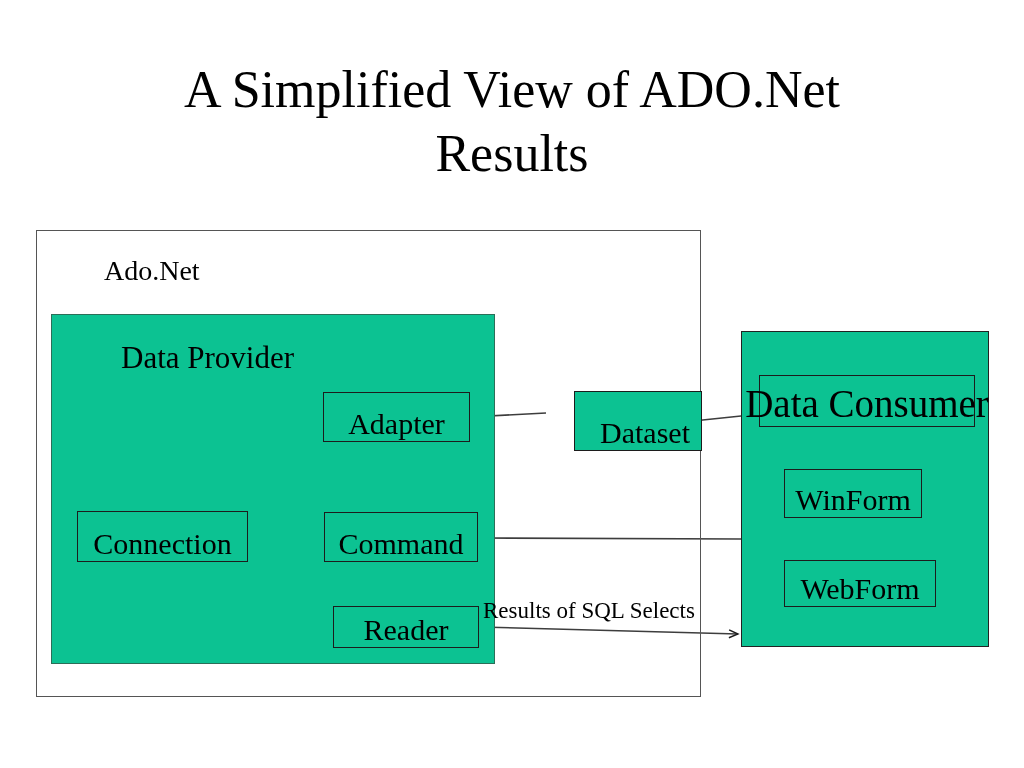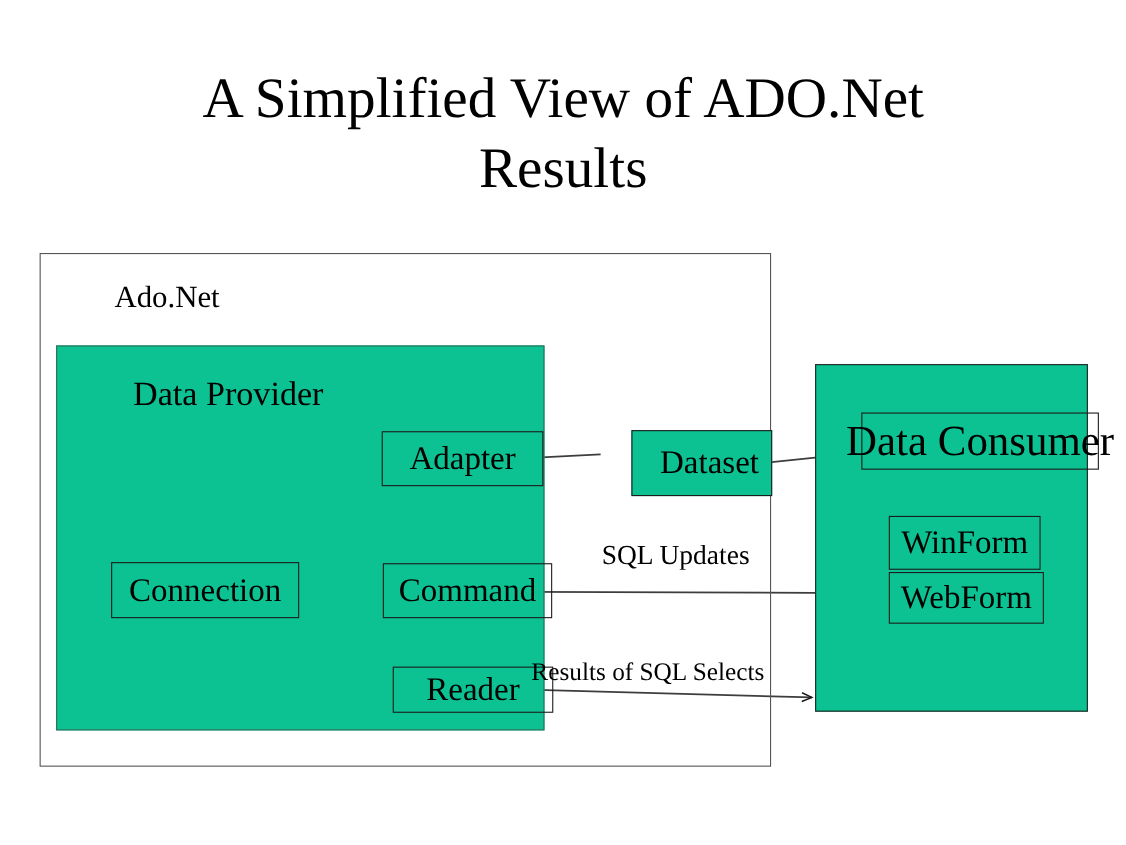--- a/index.html
+++ b/index.html
@@ -35,39 +35,38 @@
   
   #provider-box{
     left:51px;top:314px;width:444px;height:350px;
     background:var(--green);border:1.4px solid #2c6e58;
   }
   #provider-label{
     left:121px;top:340px;font-size:31px;white-space:nowrap;
   }
   
   .node{
-    display:flex;align-items:center;justify-content:center;
+    display:flex;align-items:flex-end;justify-content:center;
     border:1.6px solid var(--border);
     font-size:30px;white-space:nowrap;
     background:transparent;
-    margin-left:24px;
   }
   #adapter-box   {left:323px;top:392px;width:147px;height:50px;}
   #connection-box{left:77px; top:511px;width:171px;height:51px;}
   #command-box   {left:324px;top:512px;width:154px;height:50px;}
   #reader-box    {left:333px;top:606px;width:146px;height:42px;}
-  #dataset-box   {left:550px;top:391px;width:128px;height:60px;background:var(--green);padding-left:14px;}
+  #dataset-box   {left:574px;top:391px;width:128px;height:60px;background:var(--green);padding-left:14px;}
   
   #consumer-box{
     left:741px;top:331px;width:248px;height:316px;
     background:var(--green);border:1.8px solid #222222;
   }
   #consumer-label-box{left:759px;top:375px;width:216px;height:52px;font-size:39px;}
   #winform-box {left:784px;top:469px;width:138px;height:49px;}
-  #webform-box {left:784px;top:520px;width:141px;height:47px;}
+  #webform-box {left:784px;top:560px;width:152px;height:47px;}
   
   .edge-label{white-space:nowrap;}
   #sql-updates-label{left:547px;top:492px;font-size:25px;}
   #results-label{left:483px;top:598px;font-size:23px;}
   
   #wires{
     position:absolute;left:0;top:0;width:1024px;height:768px;
     pointer-events:none;
   }
   #wires line{stroke:var(--line);stroke-width:1.6;}
@@ -124,16 +123,15 @@
   <div id="consumer-label-box" class="abs node">
     <span>Data Consumer</span>
   </div>
   <div id="winform-box" class="abs node">
     <span>WinForm</span>
   </div>
   <div id="webform-box" class="abs node">
     <span>WebForm</span>
   </div>
 
-  <div id="sql-updates-label" class="abs edge-label">SQL Updates</div>
   <div id="results-label" class="abs edge-label">Results of SQL Selects</div>
 
 </div>
 
 </body></html>

